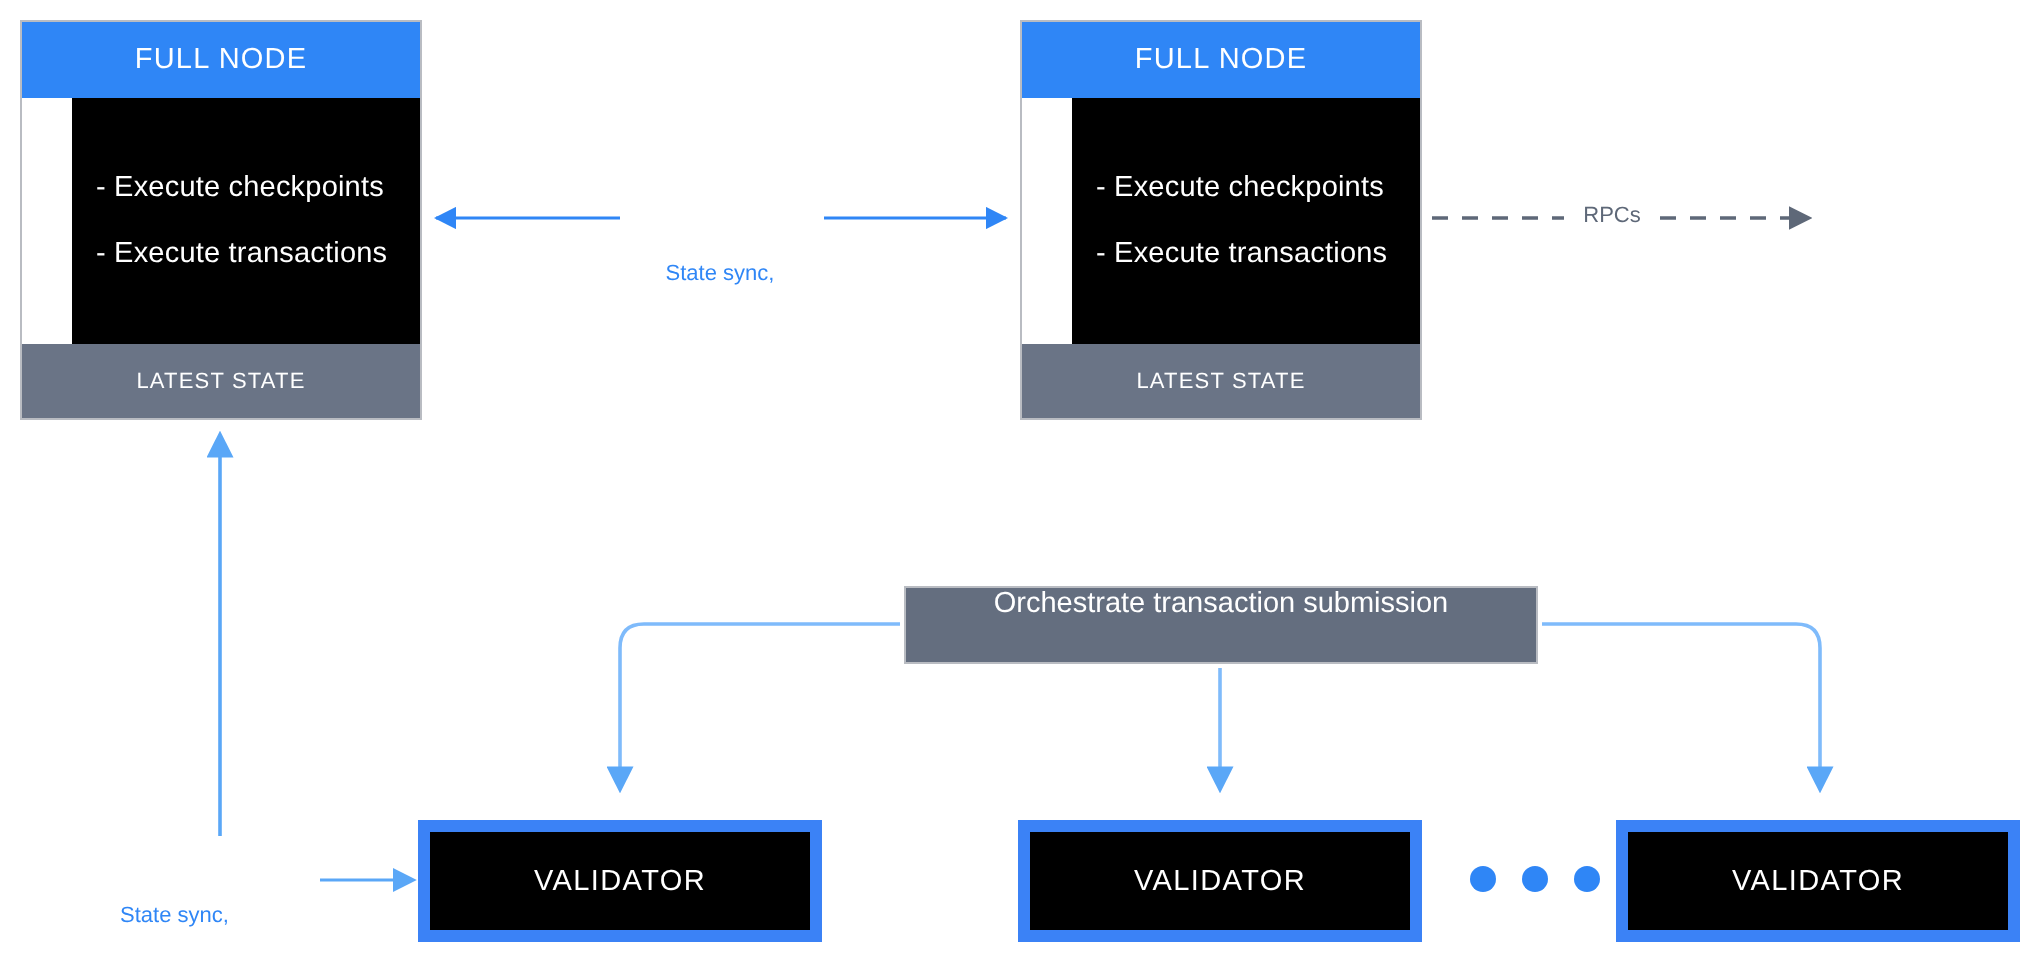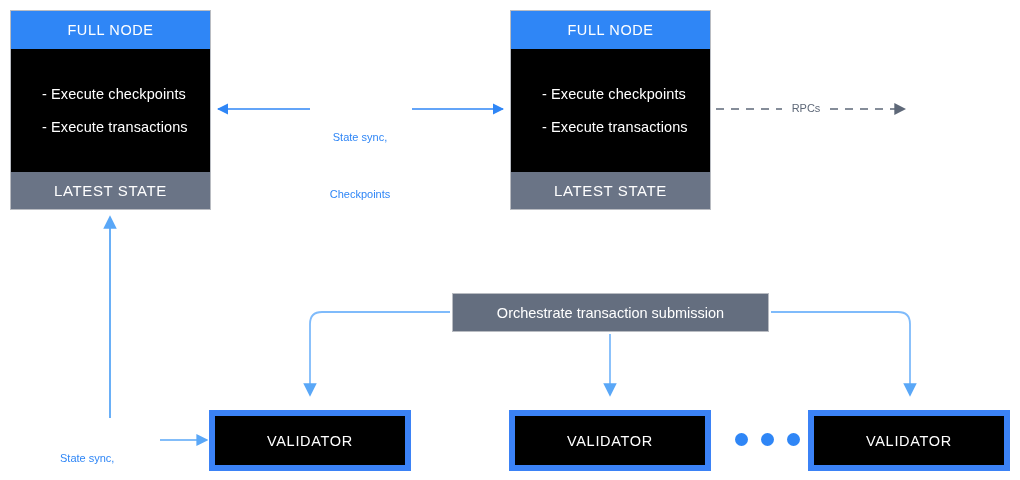--- a/index.html
+++ b/index.html
@@ -36,32 +36,33 @@
     justify-content: center;
   }
   .node-body {
     background: #000000;
     color: #ffffff;
     height: 123px;
     display: flex;
     flex-direction: column;
     justify-content: center;
     gap: 17px;
-    padding-left: 31px;
-    box-sizing: border-box;
+    padding-left: 12px;
+    box-sizing: border-box;
+    margin-left: 25px;
   }
   .node-body .line {
     font-size: 14.5px;
     letter-spacing: 0.1px;
   }
   .node-footer {
     height: 37px;
     background: #6a7486;
     color: #ffffff;
-    font-size: 15px;
+    font-size: 11px;
     letter-spacing: 0.6px;
     display: flex;
     align-items: center;
     justify-content: center;
   }
 
   
   .validator-box {
     position: absolute;
     width: 202px;
@@ -83,21 +84,21 @@
     left: 452px;
     top: 293px;
     width: 317px;
     height: 39px;
     background: #646e7f;
     border: 1px solid #b9bcc2;
     box-sizing: border-box;
     color: #ffffff;
     font-size: 14.5px;
     display: flex;
-    align-items: center;
+    align-items: flex-start;
     justify-content: center;
   }
 
   
   #wires {
     position: absolute;
     left: 0;
     top: 0;
     width: 1020px;
     height: 480px;
@@ -194,21 +195,20 @@
     <div class="node-header">FULL NODE</div>
     <div class="node-body">
       <div class="line">- Execute checkpoints</div>
       <div class="line">- Execute transactions</div>
     </div>
     <div class="node-footer">LATEST STATE</div>
   </div>
 
   <div class="wire-label" style="left:300px; top:90px; width:120px;">
     <div>State sync,</div>
-    <div>Checkpoints</div>
   </div>
 
   <div class="wire-label" style="left:778px; top:99px; width:56px; color:#5e6878;">RPCs</div>
 
   <div class="wire-label left-align" style="left:60px; top:411px; width:110px;">
     <div>State sync,</div>
     
   </div>
 
   <div class="orchestrate-box">

